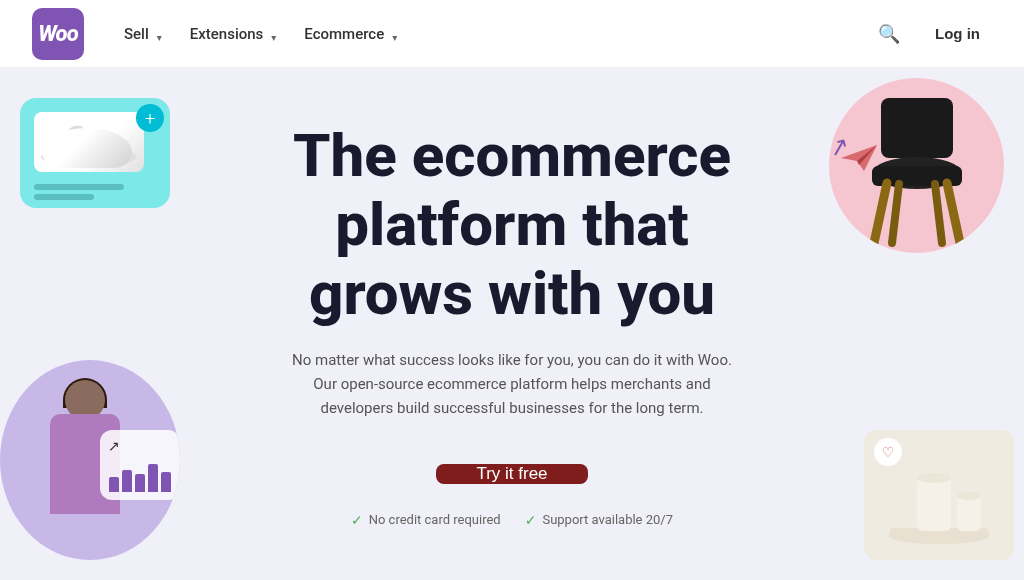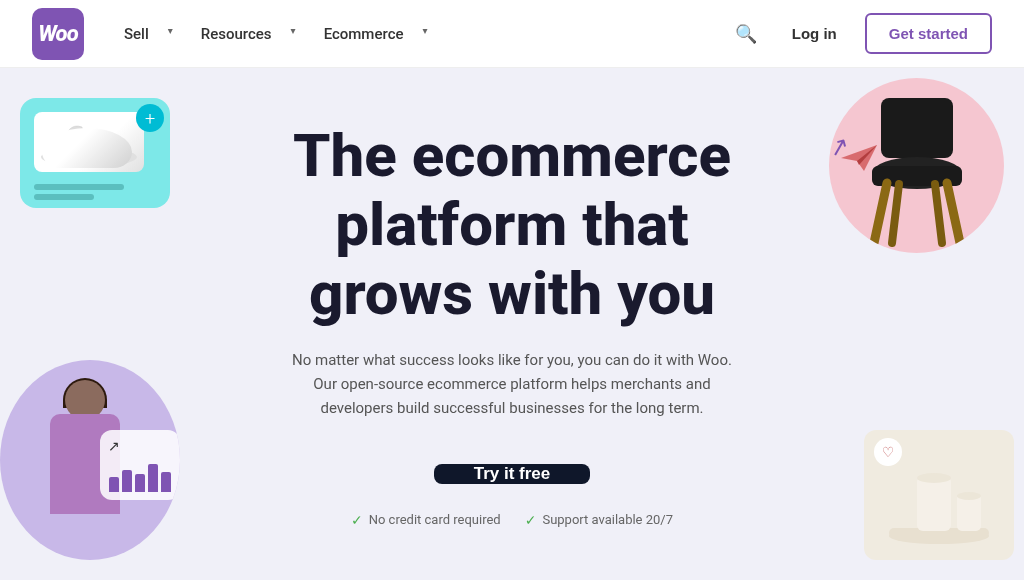--- a/index.html
+++ b/index.html
@@ -51,22 +51,22 @@
 
     .nav-links {
       display: flex;
       align-items: center;
       gap: 4px;
       flex: 1;
     }
 
     .nav-item {
       display: flex;
-      align-items: flex-start;
-      gap: 19px;
+      align-items: flex-end;
+      gap: 8px;
       padding: 8px 12px;
       font-size: 15px;
       color: #333;
       cursor: pointer;
       border-radius: 6px;
       font-weight: 500;
     }
 
     .nav-chevron {
       font-size: 10px;
@@ -349,26 +349,26 @@
 
     .hero-desc {
       font-size: 15px;
       color: #555;
       line-height: 1.6;
       max-width: 440px;
       margin: 0 auto 44px;
     }
 
     .try-btn {
-      background: #0f172a;
+      background: #7f1d1d;
       color: #fff;
       border: none;
       padding: 0 40px;
       font-size: 17px;
-      font-weight: 700;
+      font-weight: 400;
       border-radius: 8px;
       cursor: pointer;
       display: inline-block;
       margin-bottom: 20px;
     }
 
     .trust-badges {
       display: flex;
       align-items: center;
       justify-content: center;
@@ -397,35 +397,34 @@
       <span class="logo-text">Woo</span>
     </div>
   </div>
 
   <div class="nav-links">
     <div class="nav-item">
       <span>Sell</span>
       <span class="nav-chevron">▾</span>
     </div>
     <div class="nav-item">
-      <span>Resources</span>
+      <span>Extensions</span>
       <span class="nav-chevron">▾</span>
     </div>
     <div class="nav-item">
       <span>Ecommerce</span>
       <span class="nav-chevron">▾</span>
     </div>
   </div>
 
   <div class="nav-actions">
     <button class="search-icon-btn">
       <span>🔍</span>
     </button>
     <button class="login-btn">Log in</button>
-    <button class="get-started-btn">Get started</button>
   </div>
 </nav>
 
 <section class="hero">
 
   <div class="deco-left-top">
     <div style="position:relative; width:100%;">
       <div class="shoe-img">
         <div class="shoe-shape"></div>
         

